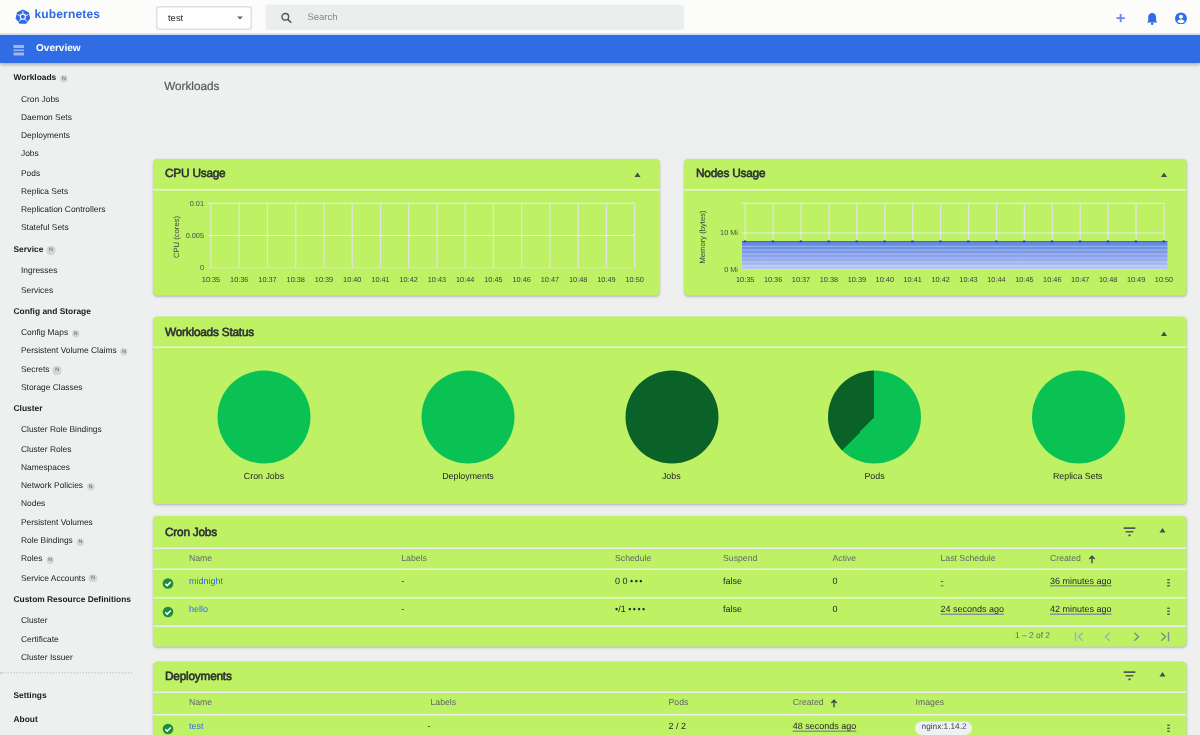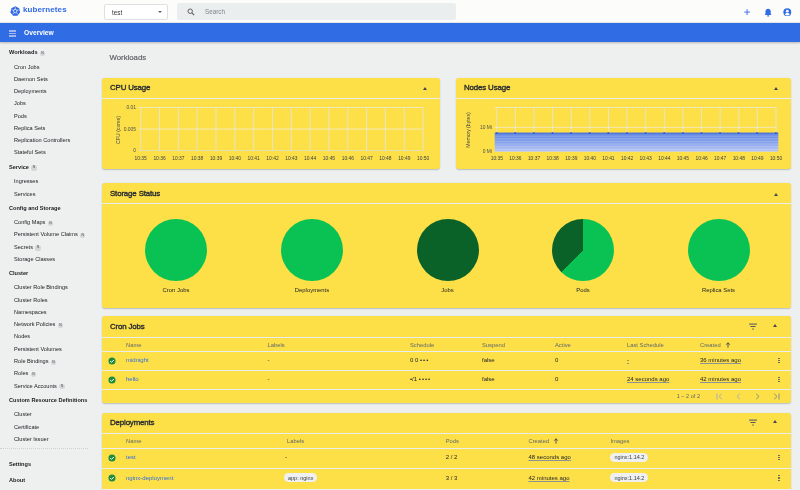--- a/index.html
+++ b/index.html
@@ -18,21 +18,21 @@
   #bluebar { position:absolute; left:0; top:23px; width:800px; height:18.5px; background:#306de5; box-shadow:0 1px 2px rgba(0,0,0,0.25); z-index:4; }
   #bluebar .ham div { position:absolute; left:9px; width:7px; height:1.6px; background:#a3b5ee; }
   #bluebar .ttl { position:absolute; left:24px; top:5.9px; font-size:6.7px; font-weight:bold; color:#fff; }
   
   .nh, .ni { position:absolute; font-size:5.6px; line-height:7px; color:#191c1f; white-space:nowrap; }
   .nh { font-weight:bold; left:9px; }
   .ni { left:14px; }
   .badge { display:inline-block; width:5.2px; height:5.2px; border-radius:50%; background:#d3d6d8; color:#54585c; font-size:3.5px; line-height:5.2px; text-align:center; font-weight:normal; vertical-align:0.3px; margin-left:2.5px; }
   #navdiv { position:absolute; left:0; top:448px; width:88px; border-top:1px dotted #ced1d2; }
   
-  .card { position:absolute; background:#fde047; border-radius:3px; box-shadow:0 0.5px 1px rgba(60,64,67,0.18), 0 1px 2px rgba(60,64,67,0.12); }
+  .card { position:absolute; background:#bef264; border-radius:3px; box-shadow:0 0.5px 1px rgba(60,64,67,0.18), 0 1px 2px rgba(60,64,67,0.12);margin-top:28px; }
   .cardtitle { position:absolute; left:8px; font-size:7.9px; font-weight:normal; -webkit-text-stroke:0.38px #2c2f32; letter-spacing:-0.15px; color:#2c2f32; }
   .caret { position:absolute; width:0; height:0; border-left:2.6px solid transparent; border-right:2.6px solid transparent; border-bottom:3px solid #46494d; }
   .cdiv { position:absolute; left:0; width:100%; border-top:1px solid #ebeced; }
   
   .th { position:absolute; font-size:5.8px; color:#61666b; white-space:nowrap; }
   .td { position:absolute; font-size:6px; color:#24272a; white-space:nowrap; }
   .td.lnk { color:#2f6ce5; }
   .td.und { text-decoration:underline; text-decoration-color:#8d9296; text-underline-offset:1.2px; text-decoration-thickness:0.8px; }
   .rowline { position:absolute; border-top:1px solid #eceeee; }
   .chip { position:absolute; font-size:5.5px; color:#3c4043; background:#eef0f1; border-radius:5px; padding:1.5px 4px 1.5px 4px; white-space:nowrap; }
@@ -251,21 +251,21 @@
   <text x="226.93" y="62.3" text-anchor="middle" font-size="4.9" fill="#3c4247" font-family="Liberation Sans, sans-serif">10:45</text>
   <text x="245.54" y="62.3" text-anchor="middle" font-size="4.9" fill="#3c4247" font-family="Liberation Sans, sans-serif">10:46</text>
   <text x="264.16" y="62.3" text-anchor="middle" font-size="4.9" fill="#3c4247" font-family="Liberation Sans, sans-serif">10:47</text>
   <text x="282.77" y="62.3" text-anchor="middle" font-size="4.9" fill="#3c4247" font-family="Liberation Sans, sans-serif">10:48</text>
   <text x="301.38" y="62.3" text-anchor="middle" font-size="4.9" fill="#3c4247" font-family="Liberation Sans, sans-serif">10:49</text>
   <text x="320.0" y="62.3" text-anchor="middle" font-size="4.9" fill="#3c4247" font-family="Liberation Sans, sans-serif">10:50</text>
   </svg>
 </div>
 
 <div class="card" id="wscard" style="left:102px; top:183px; width:689px; height:125px;">
-  <div class="cardtitle" style="top:5.5px;">Storage Status</div>
+  <div class="cardtitle" style="top:5.5px;">Workloads Status</div>
   <div class="caret" style="right:13px; top:9.5px;"></div>
   <div class="cdiv" style="top:19.8px;"></div>
   <div class="pie" style="left:43px;  top:36px; background:#0ac254;"></div>
   <div class="pie" style="left:179px; top:36px; background:#0ac254;"></div>
   <div class="pie" style="left:314.5px; top:36px; background:#0b6228;"></div>
   <div class="pie" style="left:450px; top:36px; background:conic-gradient(#0ac254 0 224deg, #0b6228 224deg 360deg);"></div>
   <div class="pie" style="left:585.5px; top:36px; background:#0ac254;"></div>
   <div class="pielabel" style="left:34px;  top:104px;">Cron Jobs</div>
   <div class="pielabel" style="left:170px; top:104px;">Deployments</div>
   <div class="pielabel" style="left:305.5px; top:104px;">Jobs</div>

